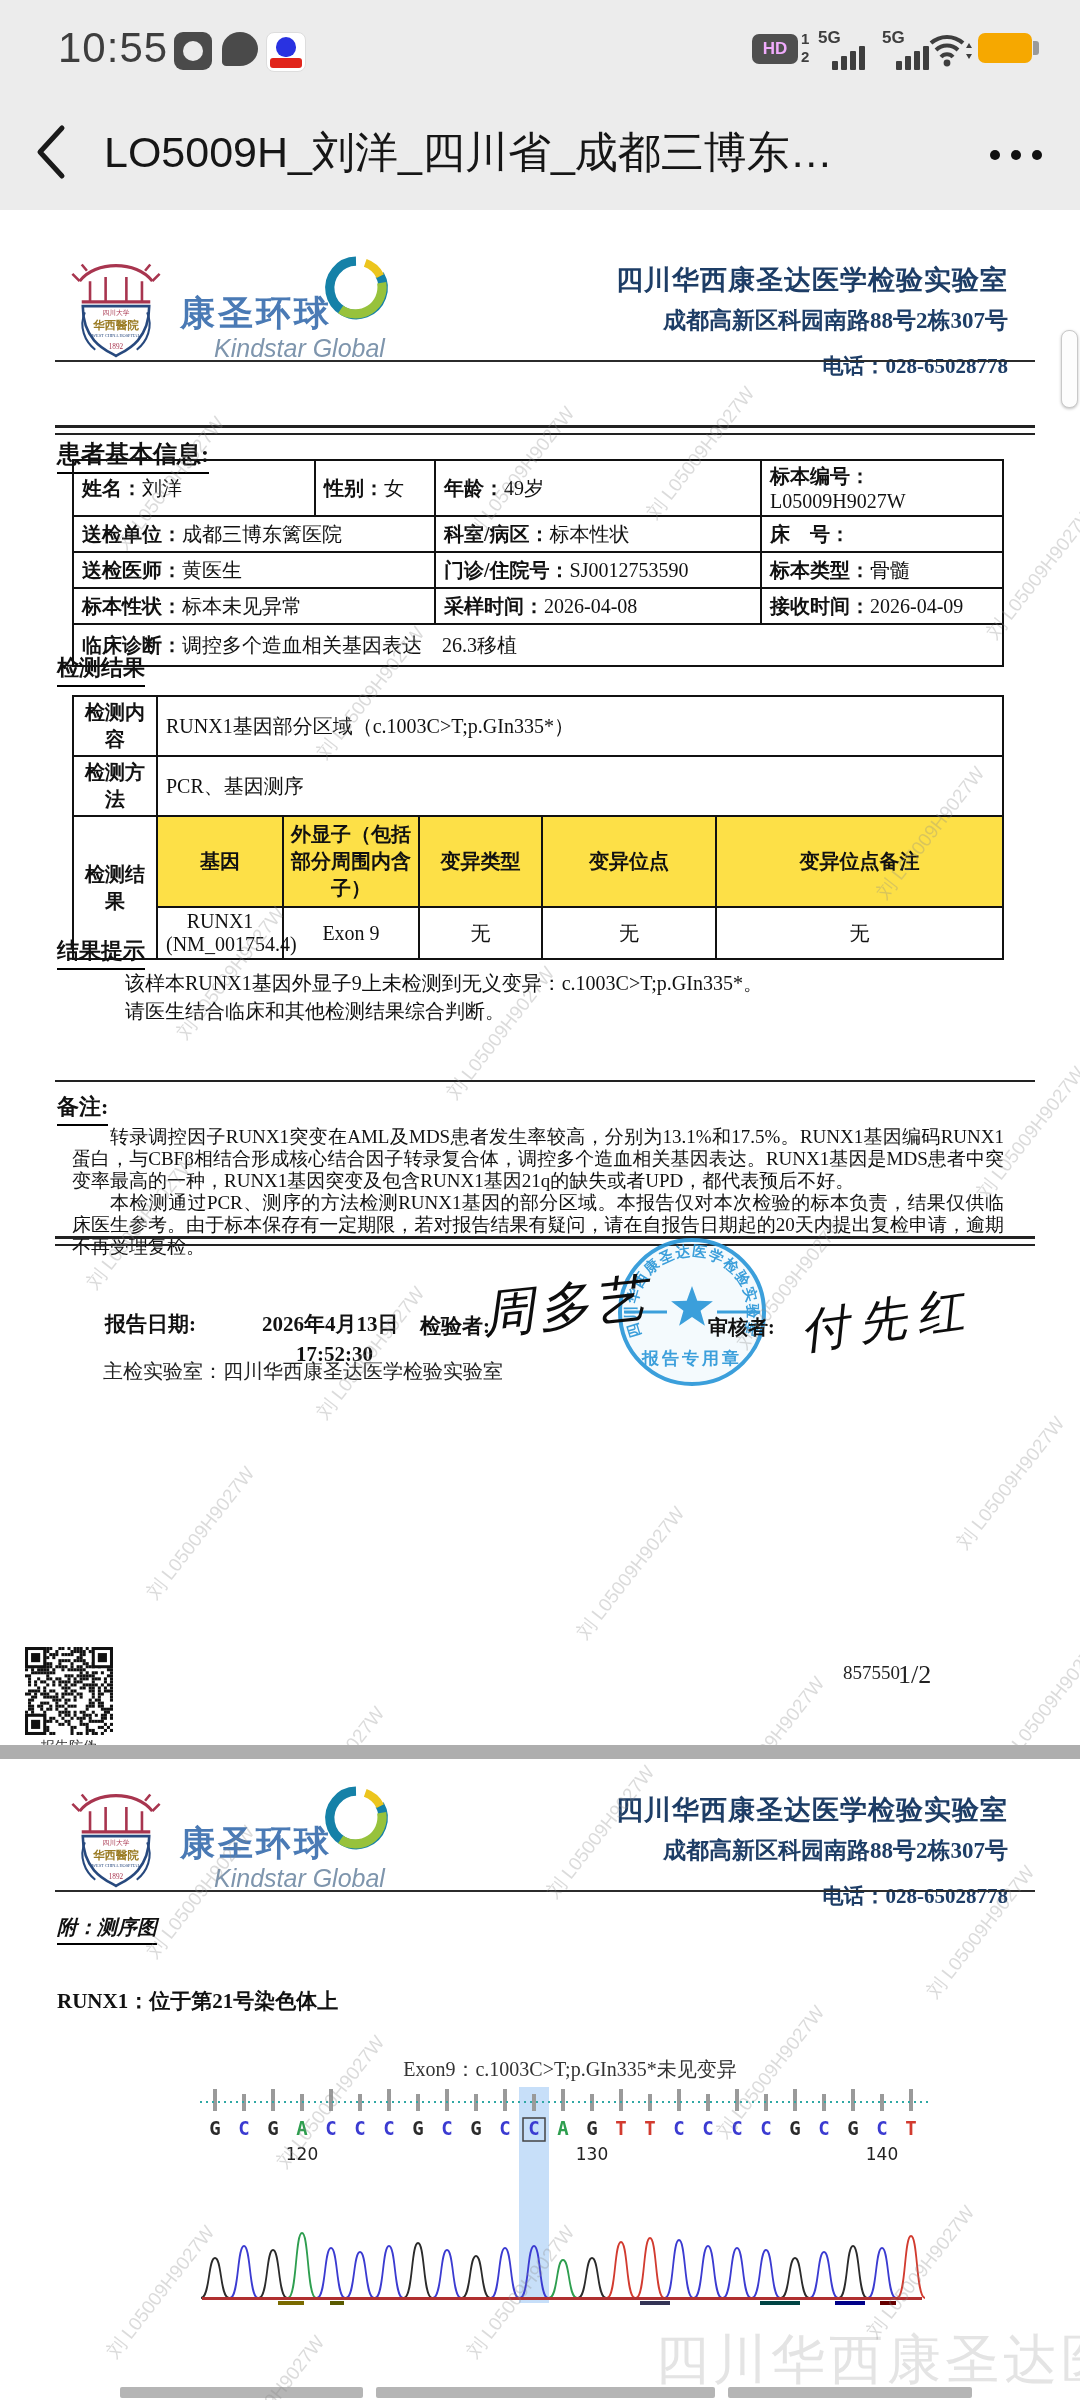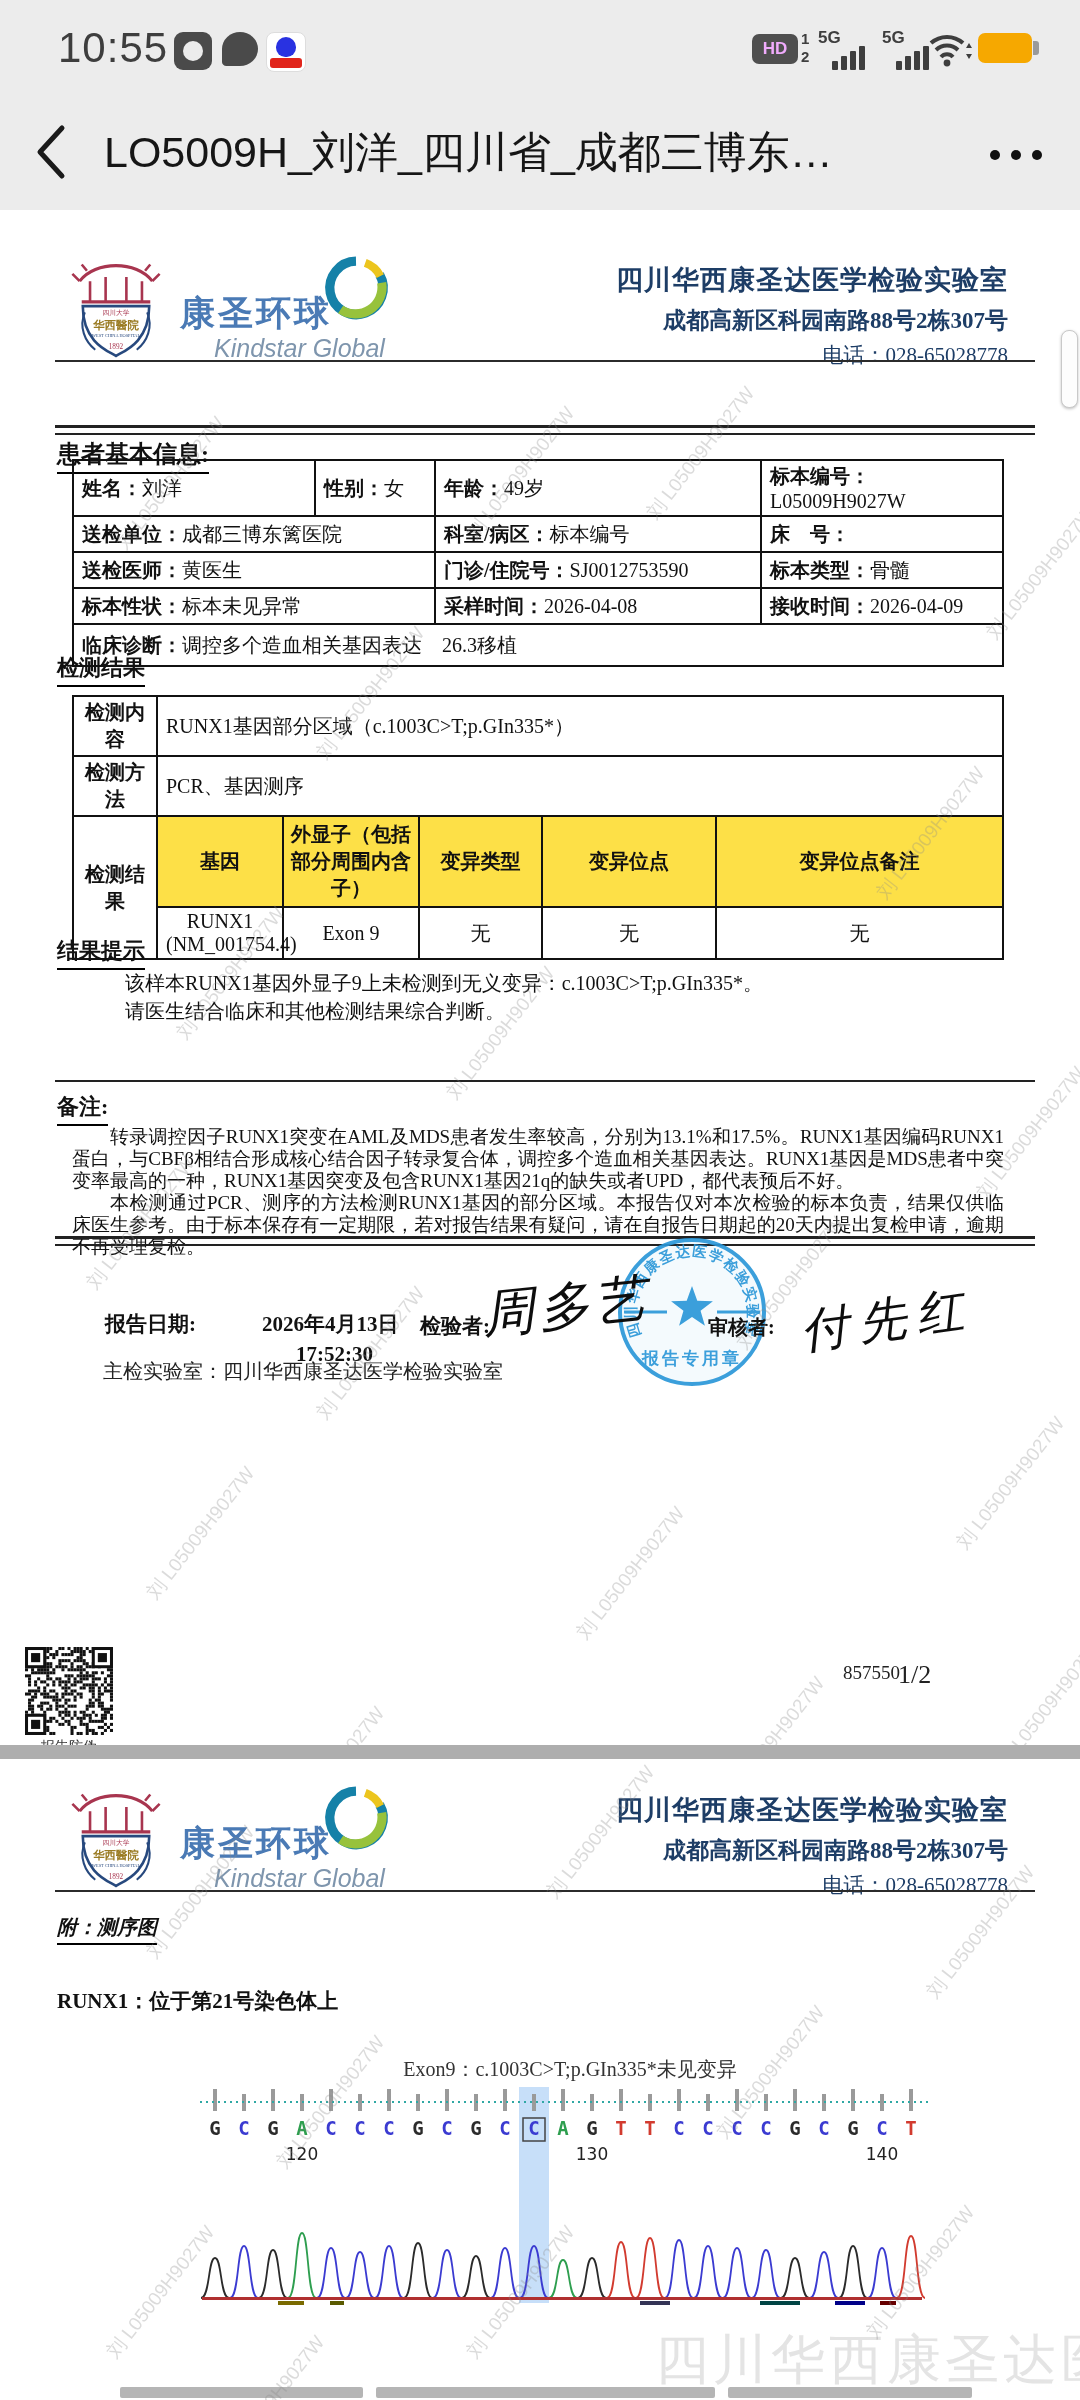--- a/index.html
+++ b/index.html
@@ -41,21 +41,21 @@
   
   .lab-header{position:absolute;left:0;right:0;height:115px;}
   .hdr-rule{position:absolute;left:55px;right:45px;top:110px;border-top:2px solid #2b2b2b;}
   .logo-cn{position:absolute;left:180px;top:40px;font-size:35px;font-weight:bold;color:#4a7ab5;
            letter-spacing:3px;font-family:"Liberation Sans",sans-serif;}
   .logo-en{position:absolute;left:214px;top:84px;font-size:25px;font-style:italic;color:#7e95ad;
            font-family:"Liberation Sans",sans-serif;}
   .hdr-right{position:absolute;right:72px;top:12px;text-align:right;color:#1d3d66;}
   .hdr-org{font-size:27px;font-weight:bold;letter-spacing:1px;}
   .hdr-addr{font-size:23px;font-weight:bold;margin-top:7px;}
-  .hdr-phone{font-size:21px;font-weight:normal;margin-top:5px;}
+  .hdr-phone{font-size:21px;font-weight:bold;margin-top:16px;}
   
   .doc-title{position:absolute;left:0;width:1080px;top:172px;text-align:center;font-size:31px;font-weight:bold;}
   .dbl-rule{position:absolute;left:55px;right:45px;height:5px;border-top:3px solid #222;border-bottom:2px solid #222;}
   .sec-head{position:absolute;font-weight:bold;border-bottom:2px solid #000;padding-bottom:2px;}
   table{border-collapse:collapse;table-layout:fixed;}
   .ptable{position:absolute;left:72px;top:249px;width:930px;}
   .ptable td{border:2px solid #111;padding:2px 8px;font-size:20px;vertical-align:middle;}
   .rtable{position:absolute;left:72px;top:485px;width:930px;}
   .rtable td{border:2px solid #111;padding:2px 8px;font-size:20px;vertical-align:middle;}
   .rtable .lab{text-align:center;font-weight:bold;padding:2px 4px;}
@@ -191,21 +191,21 @@
         </colgroup>
       <tbody>
           <tr style="height:36px;">
         <td><b>姓名：</b><span>刘洋</span></td>
         <td><b>性别：</b><span>女</span></td>
         <td><b>年龄：</b><span>49岁</span></td>
         <td><b>标本编号：</b><span>L05009H9027W</span></td>
       </tr>
       <tr style="height:36px;">
         <td colspan="2"><b>送检单位：</b><span>成都三博东篱医院</span></td>
-        <td><b>科室/病区：</b><span>标本编号</span></td>
+        <td><b>科室/病区：</b><span>标本性状</span></td>
         <td><b>床　号：</b><span></span></td>
       </tr>
       <tr style="height:36px;">
         <td colspan="2"><b>送检医师：</b><span>黄医生</span></td>
         <td><b>门诊/住院号：</b><span>SJ0012753590</span></td>
         <td><b>标本类型：</b><span>骨髓</span></td>
       </tr>
       <tr style="height:36px;">
         <td colspan="2"><b>标本性状：</b><span>标本未见异常</span></td>
         <td><b>采样时间：</b><span>2026-04-08</span></td>

